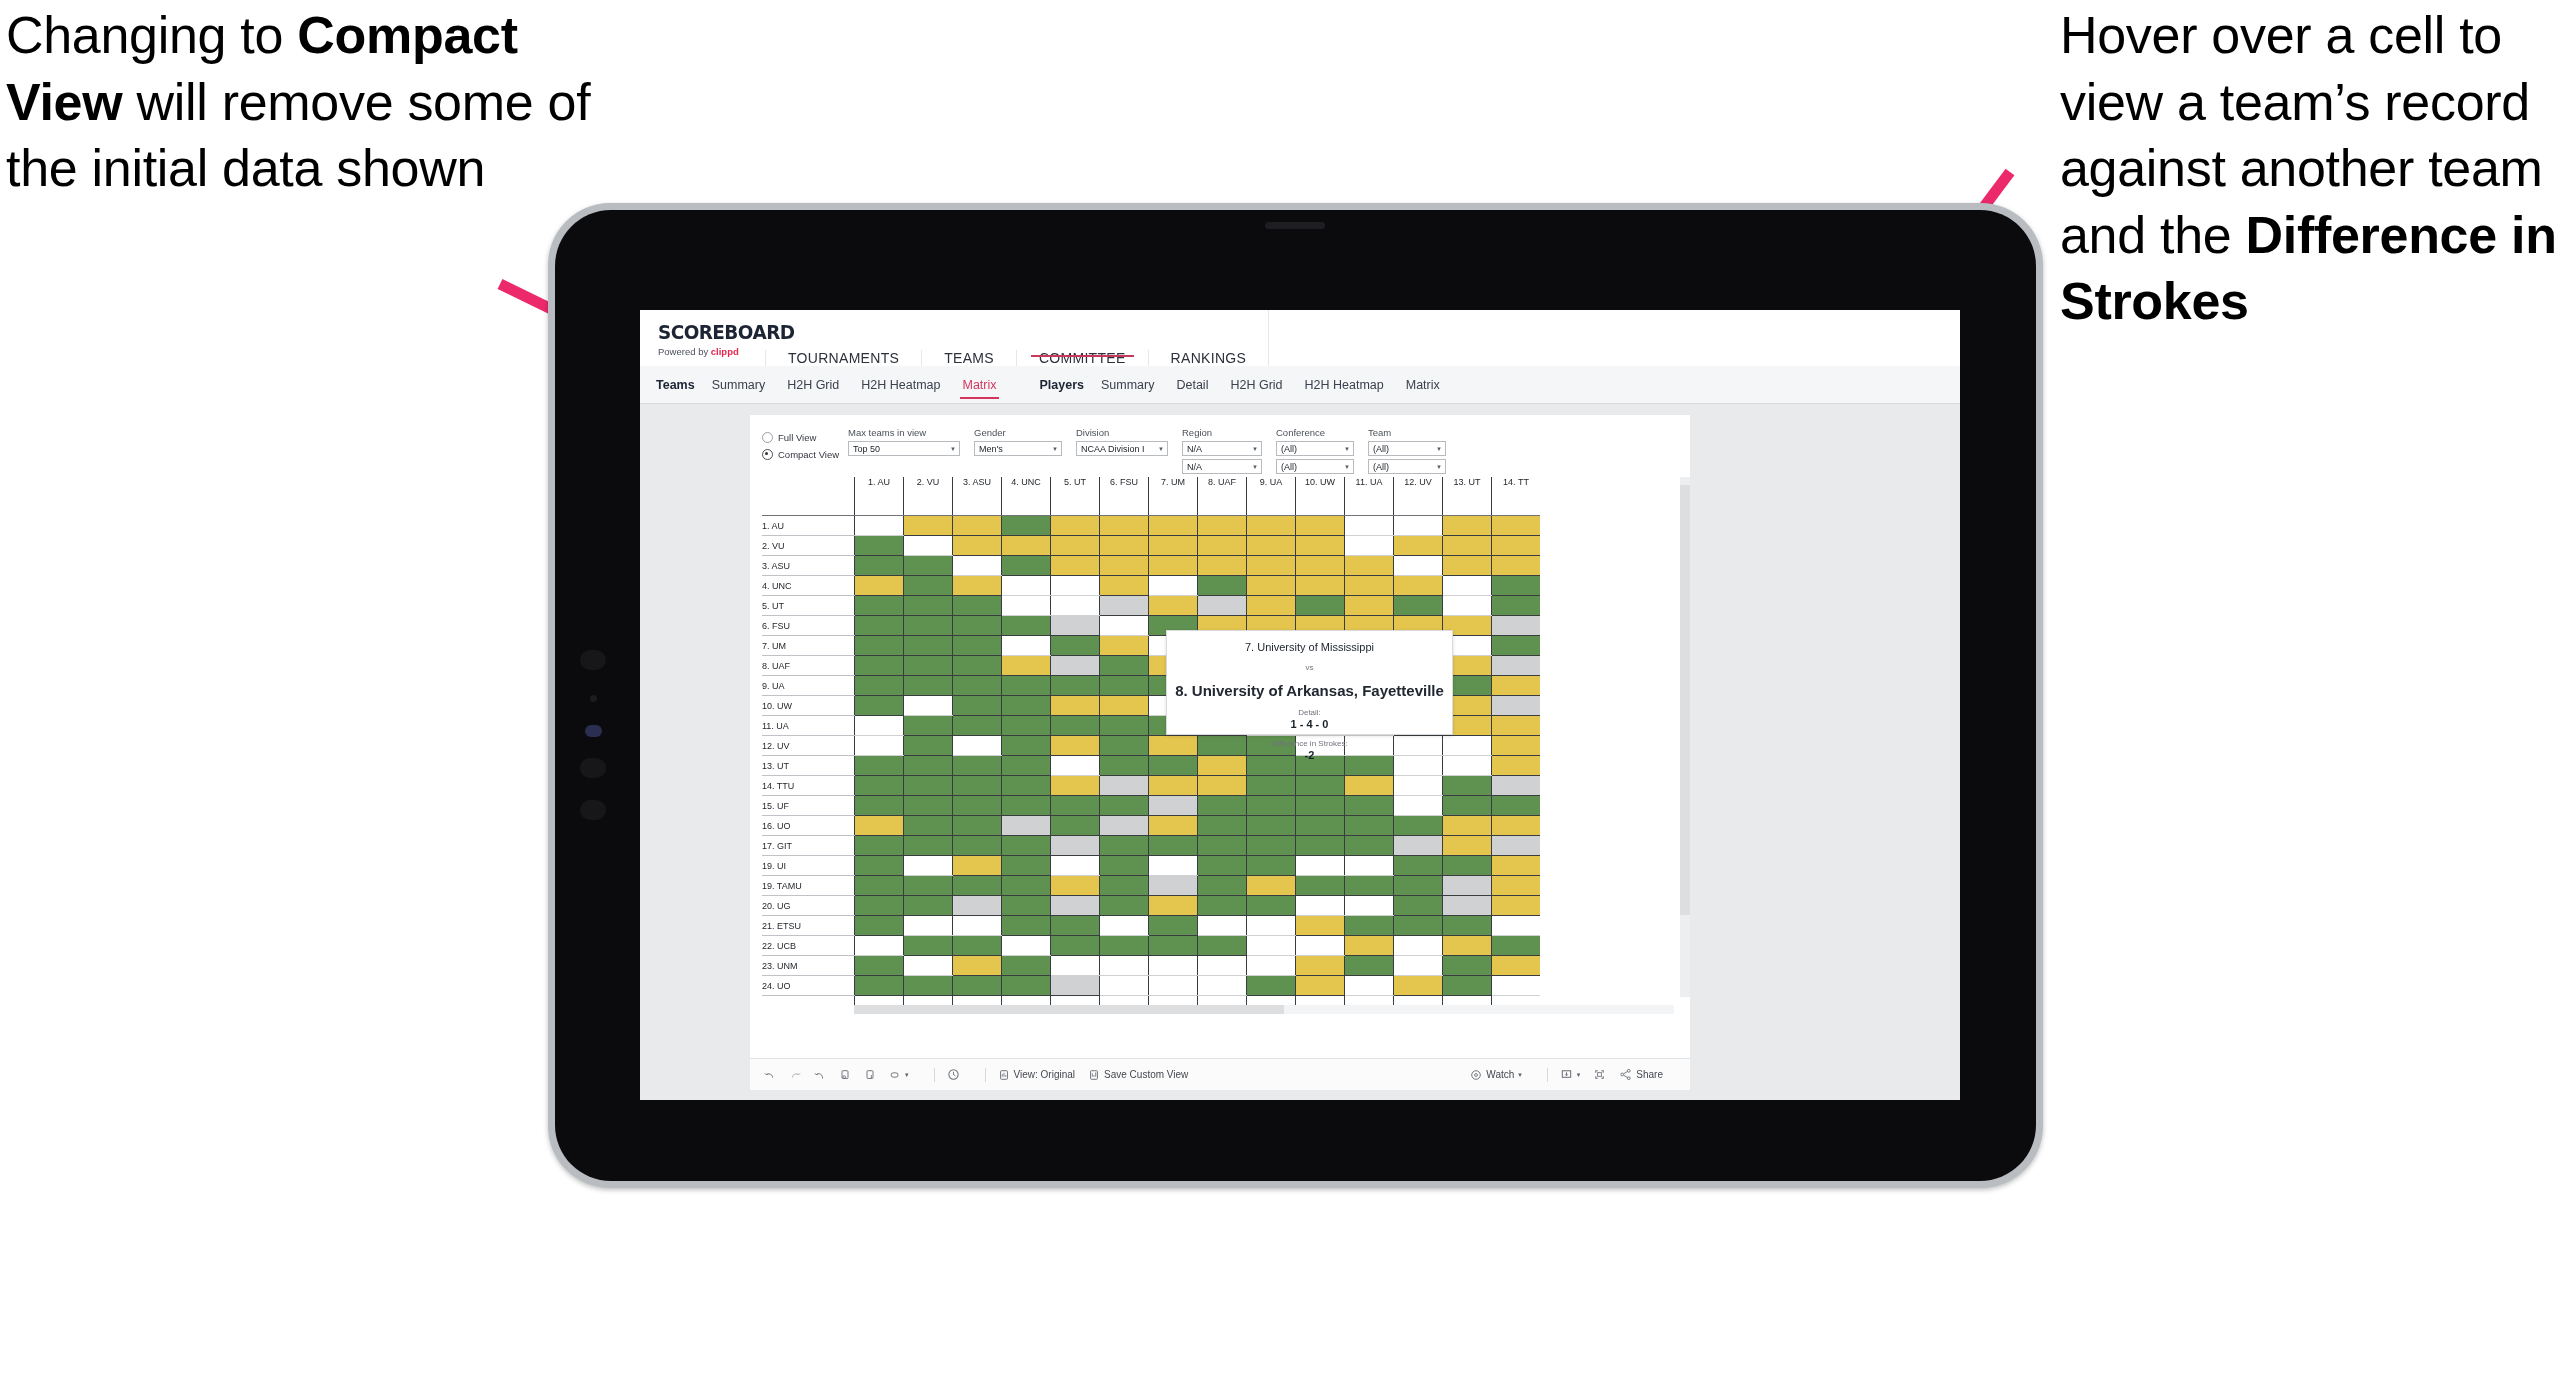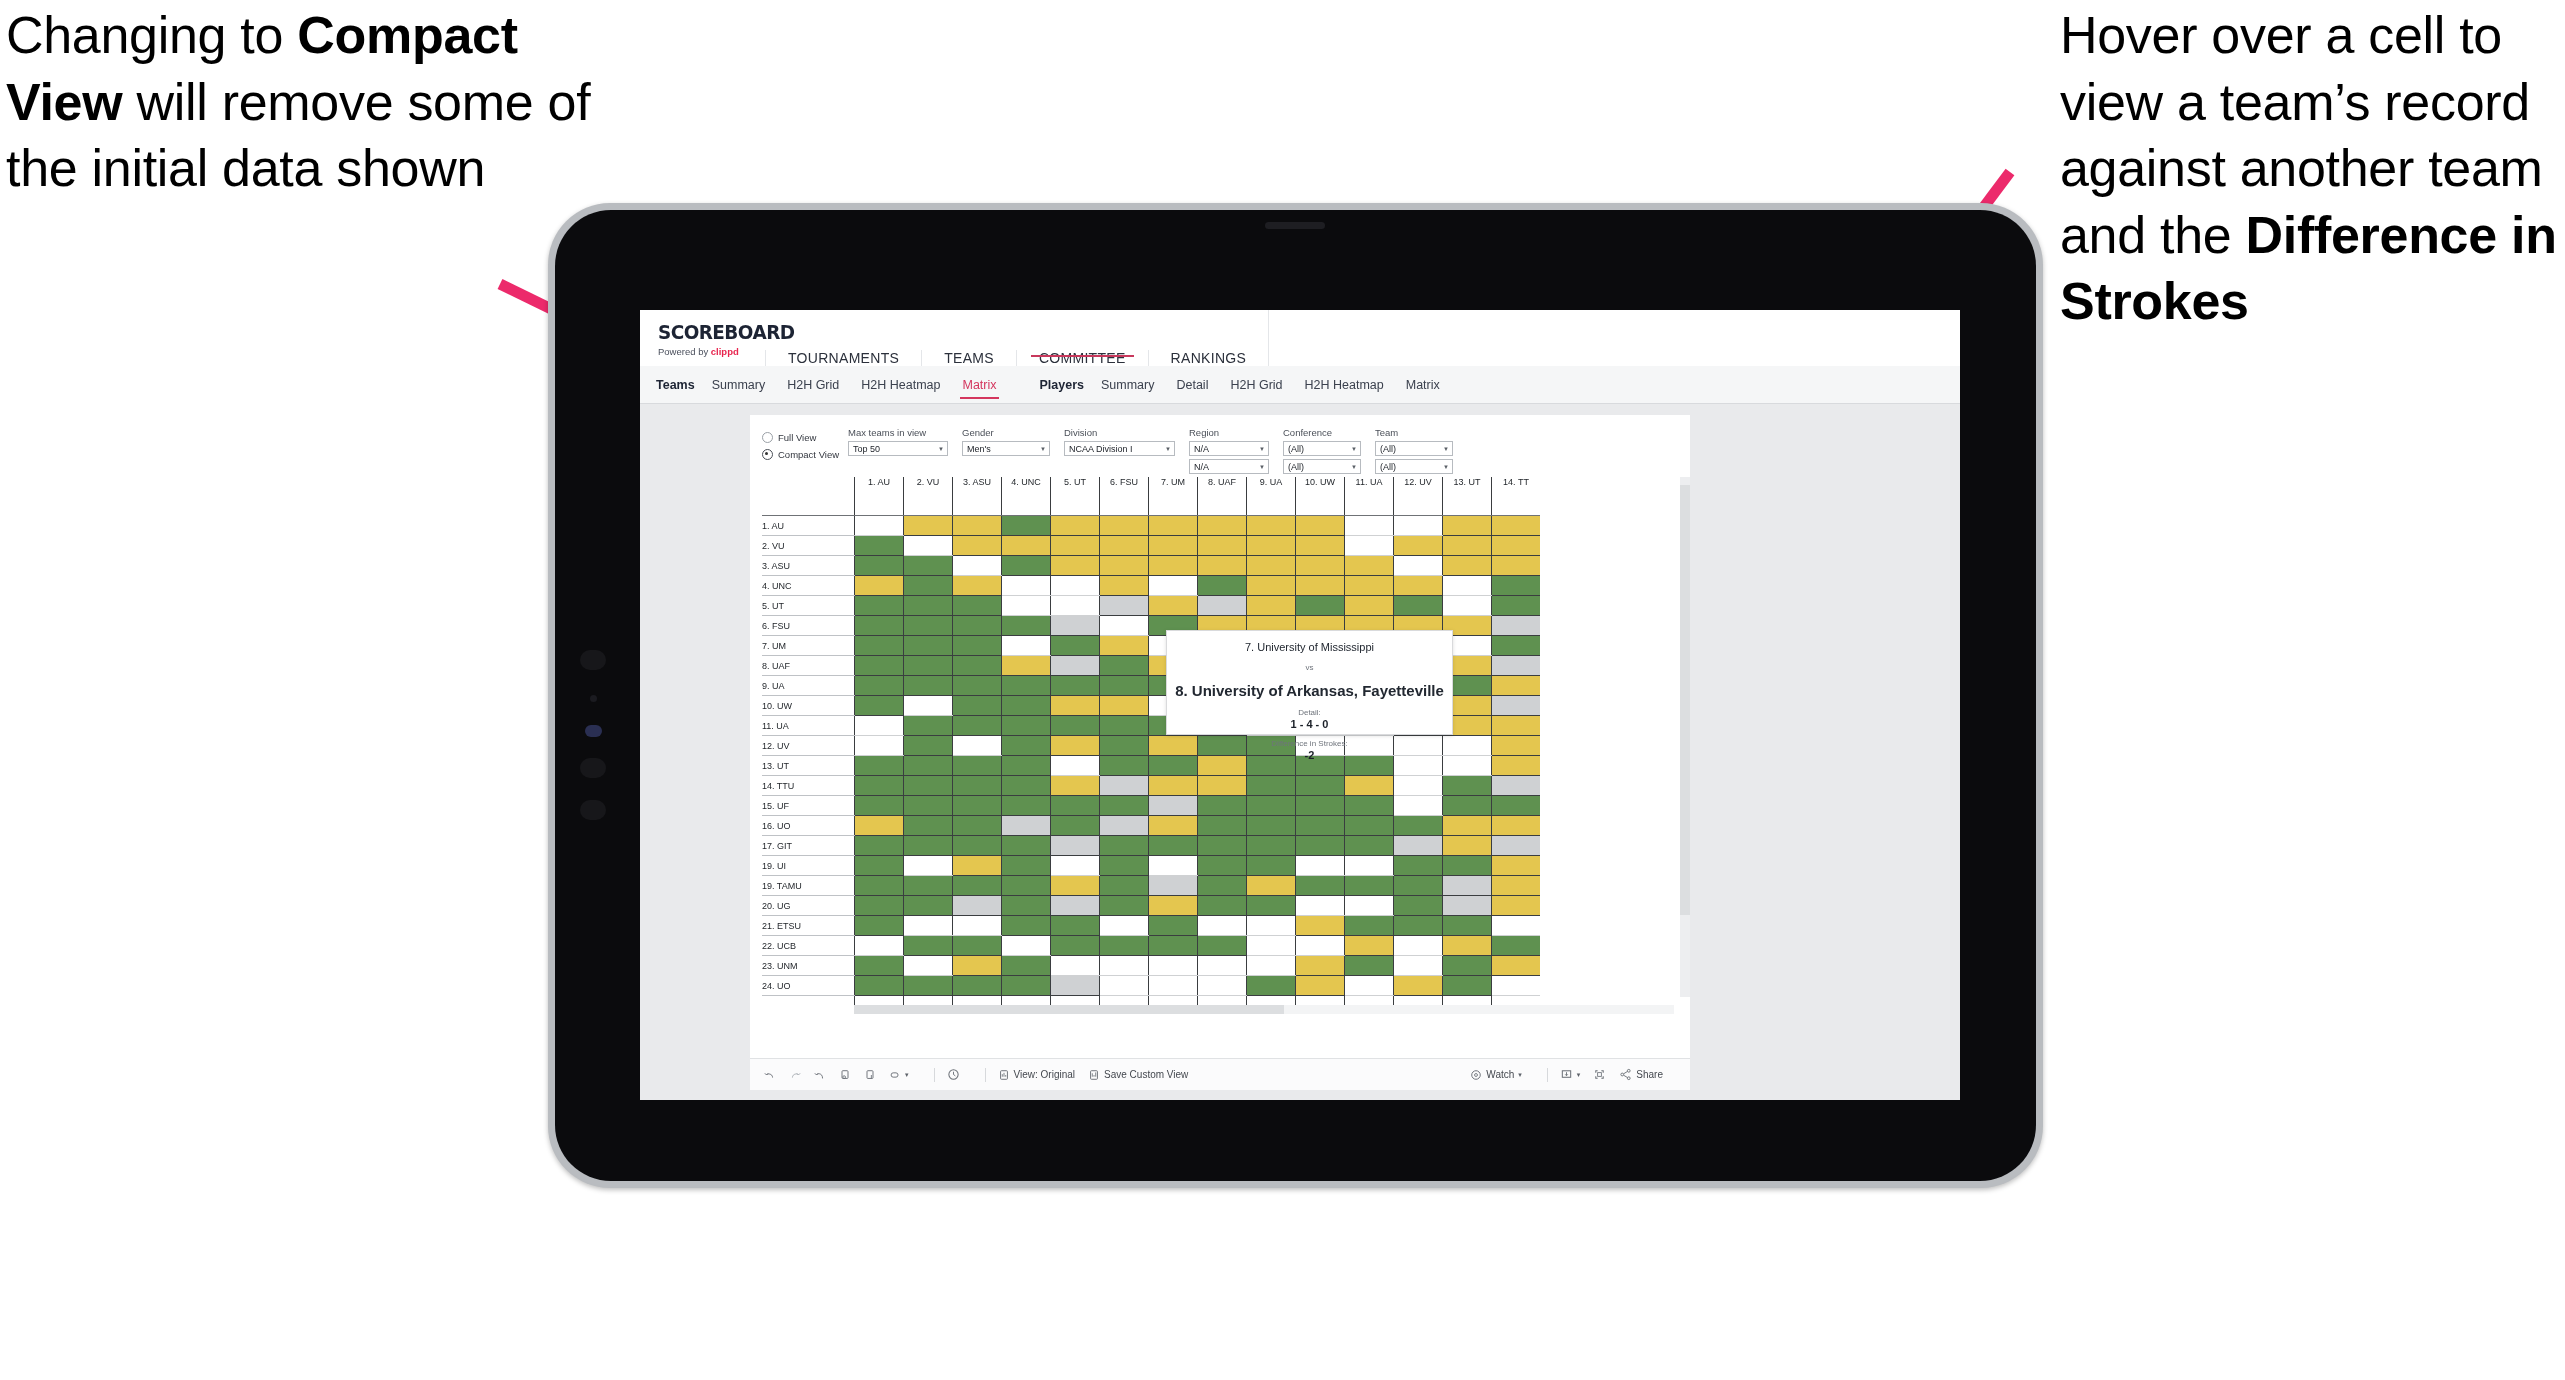--- a/index.html
+++ b/index.html
@@ -124,21 +124,21 @@
   .radio-label{font-size:9.5px;color:#33373f;white-space:nowrap;}
   .fgroup{margin-right:14px;}
   .fgroup-label{font-size:9.5px;color:#4b5059;margin-bottom:3px;white-space:nowrap;}
   .fselect{
     height:15px;border:1px solid #b7bbc0;background:#fff;
     display:flex;align-items:center;justify-content:space-between;
     padding:0 3px 0 4px;box-sizing:border-box;
     font-size:9px;color:#22262d;margin-bottom:3px;cursor:pointer;white-space:nowrap;overflow:hidden;
   }
   .fselect .caret{font-size:6px;color:#5a5f66;margin-left:4px;}
-  .w-top50{width:100px;} .w-gender{width:88px;} .w-div{width:111px;}
+  .w-top50{width:112px;} .w-gender{width:88px;} .w-div{width:92px;}
   .w-region{width:80px;} .w-conf{width:78px;} .w-team{width:78px;}
 
   
   #matrix-wrap{
     position:absolute;left:12px;top:62px;width:912px;height:535px;overflow:hidden;
   }
   table.matrix{border-collapse:collapse;table-layout:fixed;}
   table.matrix th,table.matrix td{padding:0;margin:0;}
   th.corner{width:92px;height:38px;background:#fff;border-bottom:1px solid #6f7276;}
   th.colh{

